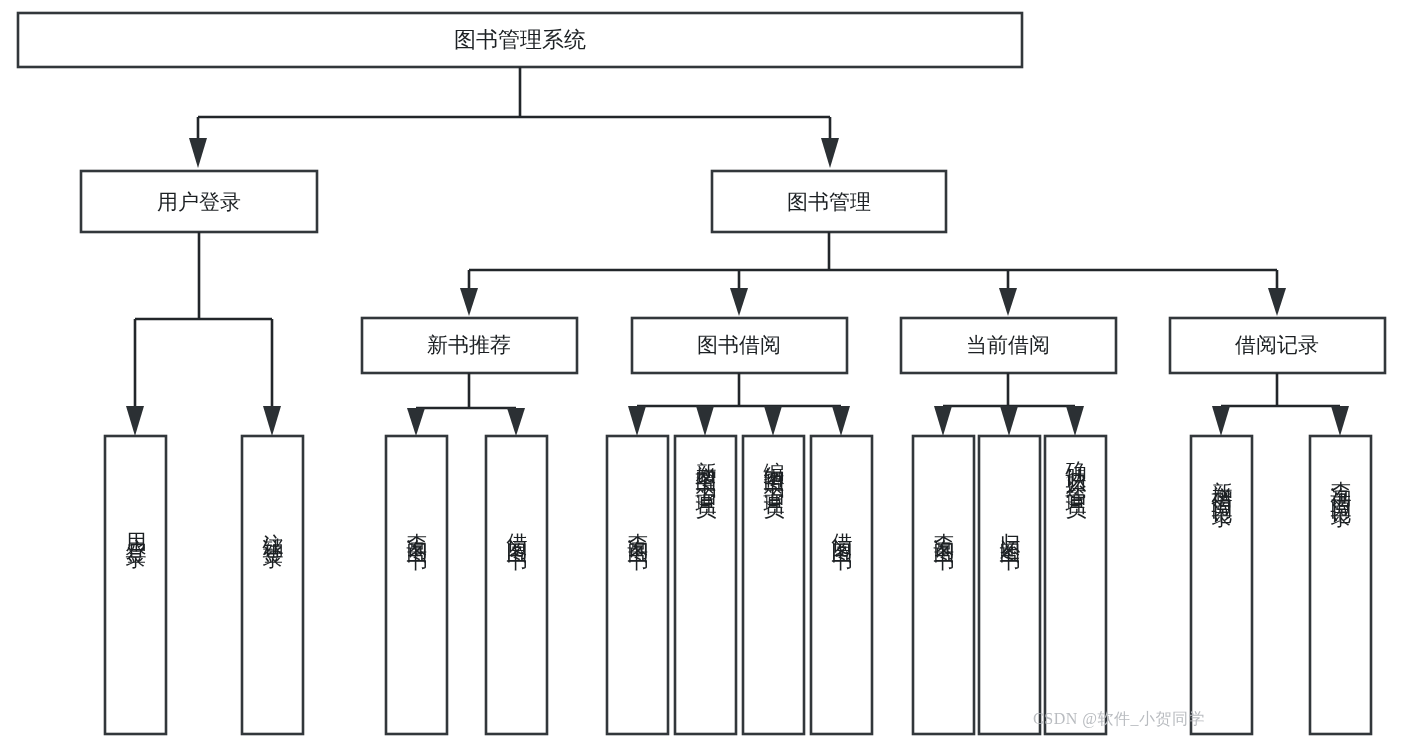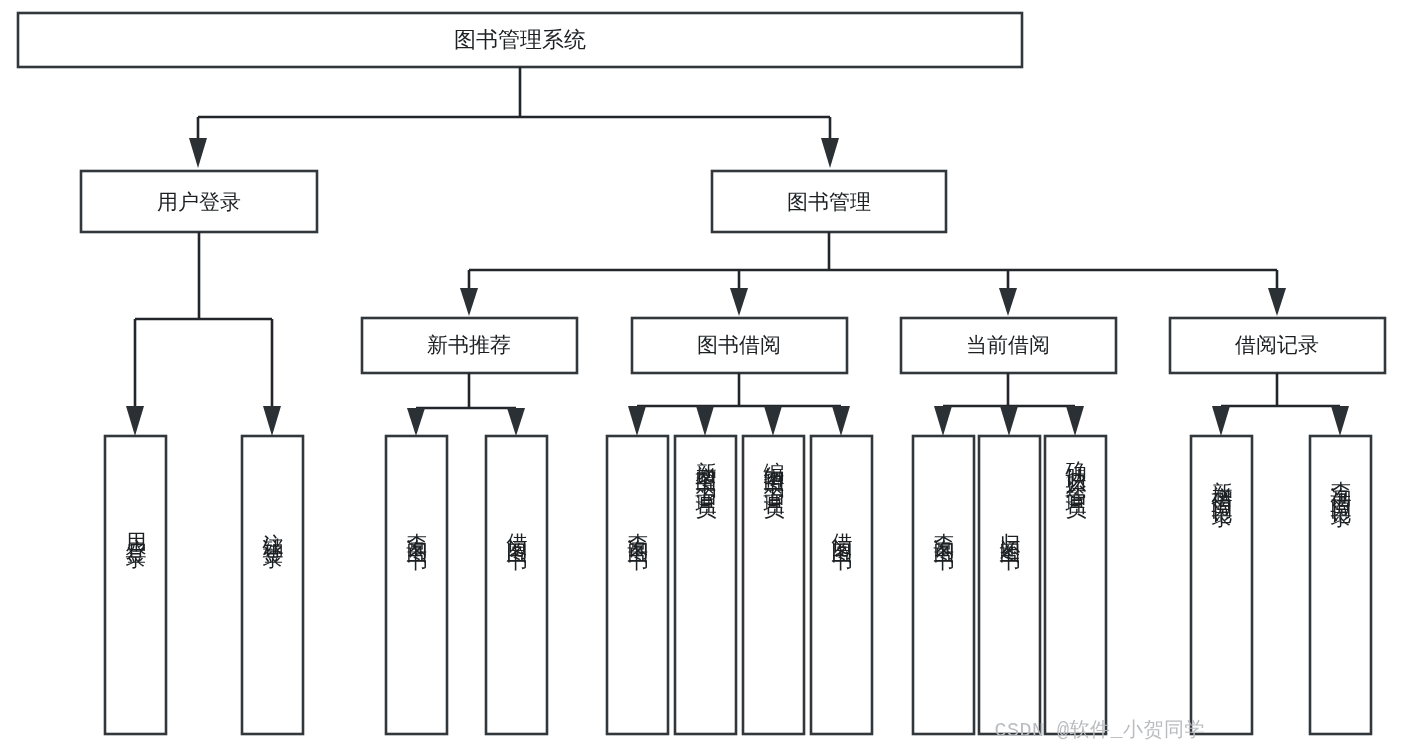--- a/index.html
+++ b/index.html
@@ -64,23 +64,23 @@
     font-family: "DejaVu Sans", "Liberation Sans", sans-serif;
     font-size: 21px;
     line-height: 1;
     letter-spacing: 5.5px;
     color: #1c2023;
     white-space: nowrap;
   }
   .watermark {
     position: absolute;
     right: 10px;
-    bottom: 4px;
-    font-family: Liberation Mono, monospace;
-    font-size: 20px;
+    bottom: 17px;
+    font-family: Liberation Serif, serif;
+    font-size: 16px;
     color: #b9bcc0;
     letter-spacing: 0.5px;
     white-space: nowrap;
   }
 </style>
 </head>
 <body>
 
 <div id="diagram-root">
 

